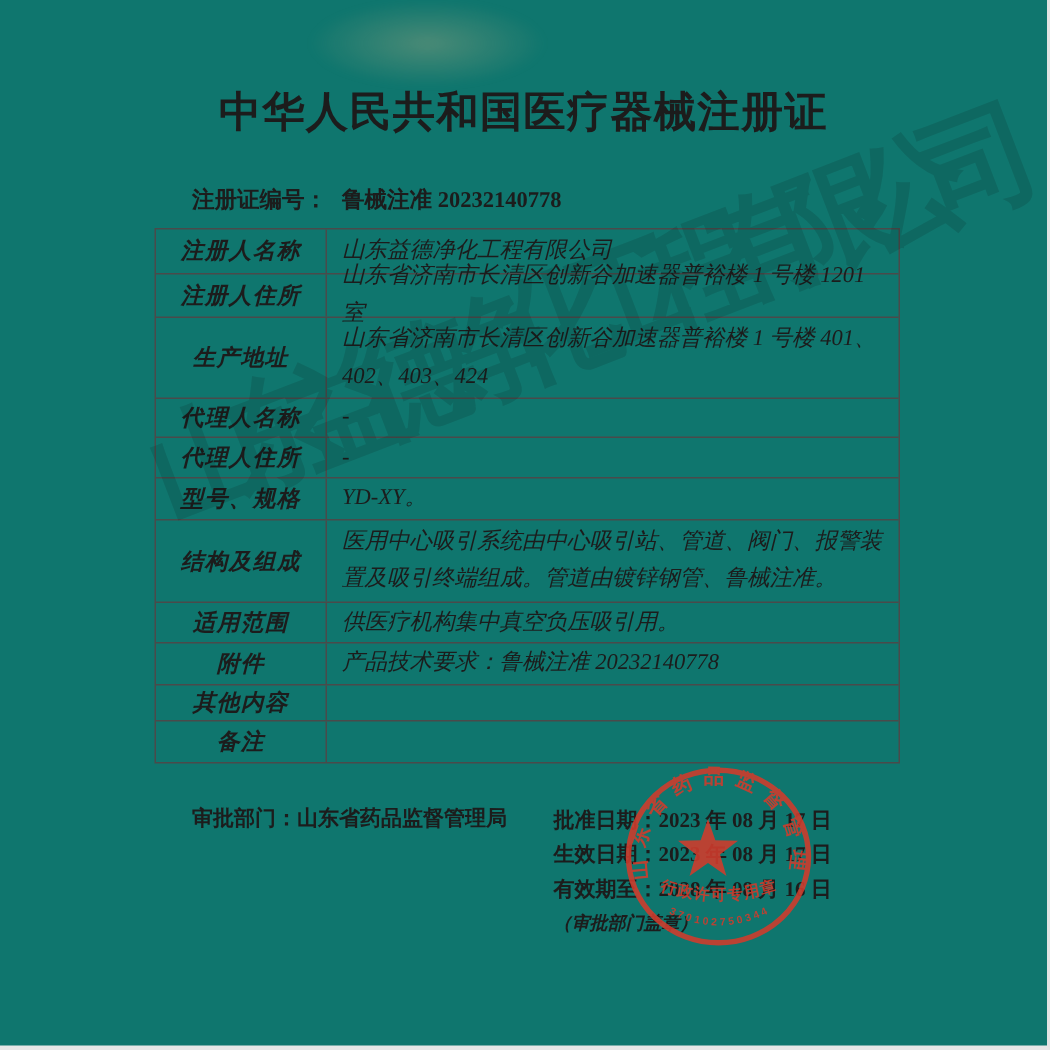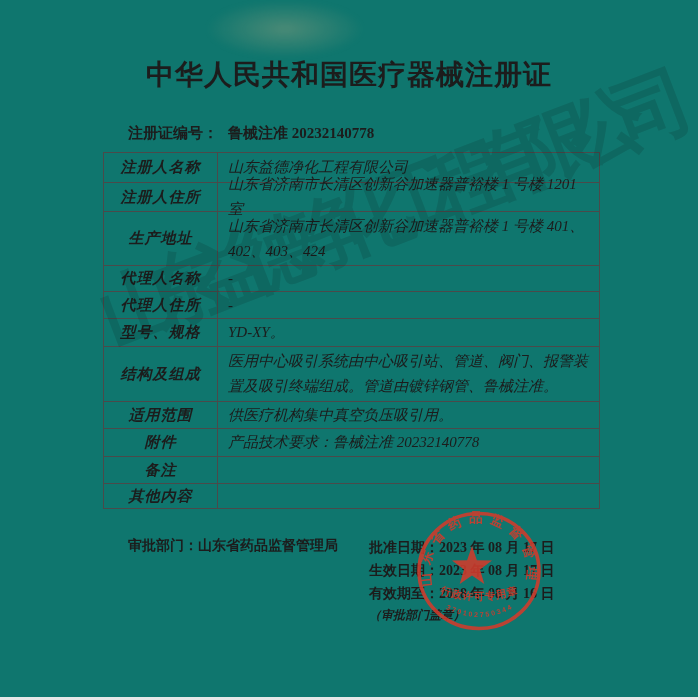--- a/index.html
+++ b/index.html
@@ -118,26 +118,26 @@
       <div class="tvalue">医用中心吸引系统由中心吸引站、管道、阀门、报警装置及吸引终端组成。管道由镀锌钢管、鲁械注准。</div>
     </div>
     <div class="trow" style="height:27px">
       <div class="tlabel">适用范围</div>
       <div class="tvalue">供医疗机构集中真空负压吸引用。</div>
     </div>
     <div class="trow" style="height:28px">
       <div class="tlabel">附件</div>
       <div class="tvalue">产品技术要求：鲁械注准 20232140778</div>
     </div>
+    <div class="trow" style="height:24px">
+      <div class="tlabel">其他内容</div>
+      <div class="tvalue"></div>
+    </div>
     <div class="trow" style="height:27px">
       <div class="tlabel">备注</div>
-      <div class="tvalue"></div>
-    </div>
-    <div class="trow" style="height:24px">
-      <div class="tlabel">其他内容</div>
       <div class="tvalue"></div>
     </div>
   </div>
 
   <div class="watermark">山东益德净化工程有限公司</div>
 
   <div class="footer-left">
     <span>审批部门：</span><span>山东省药品监督管理局</span>
   </div>
 

